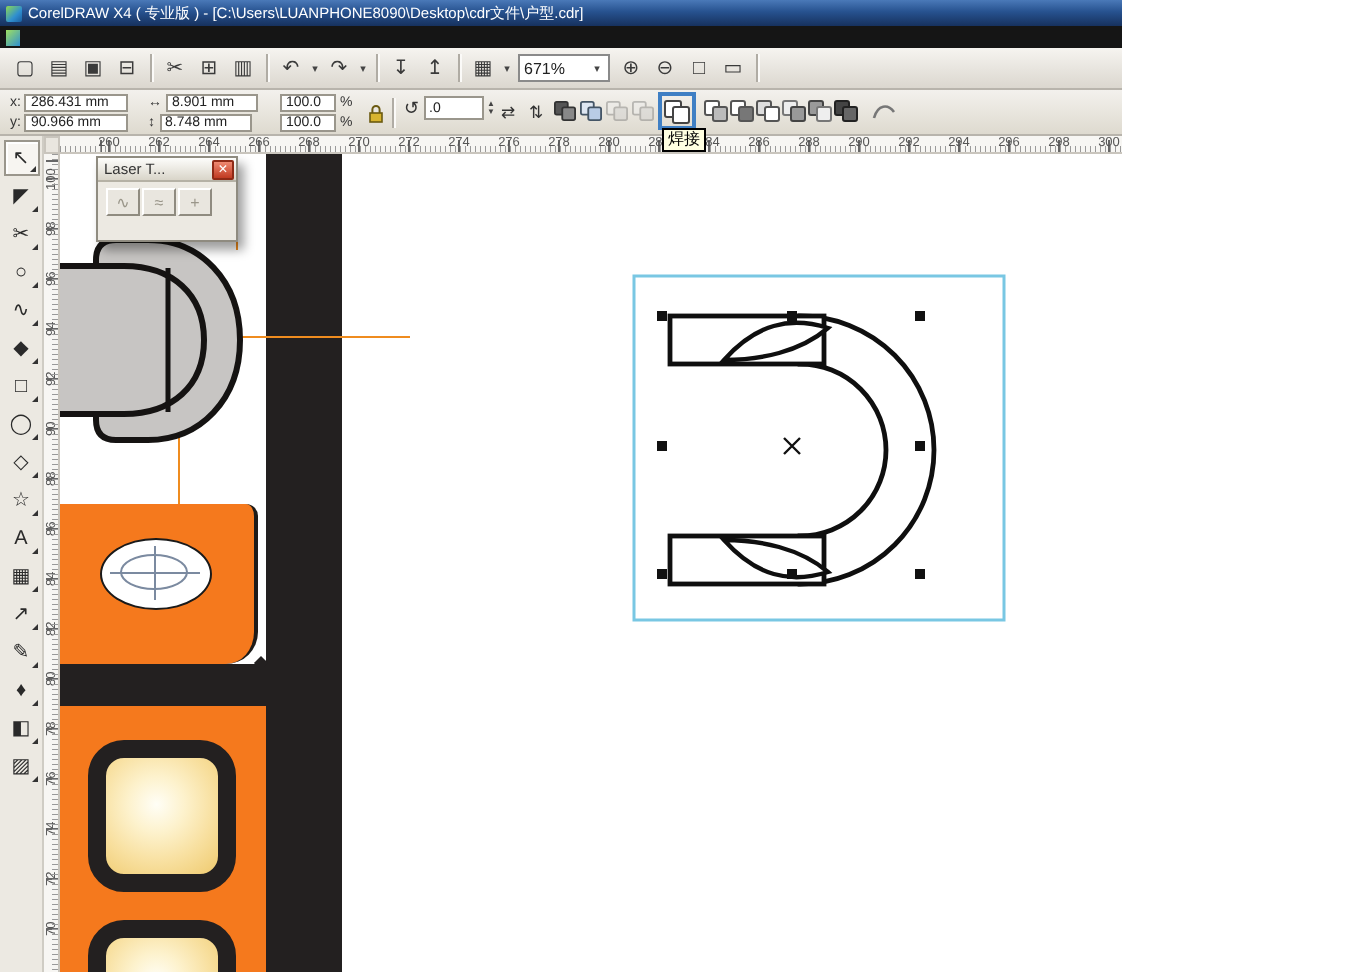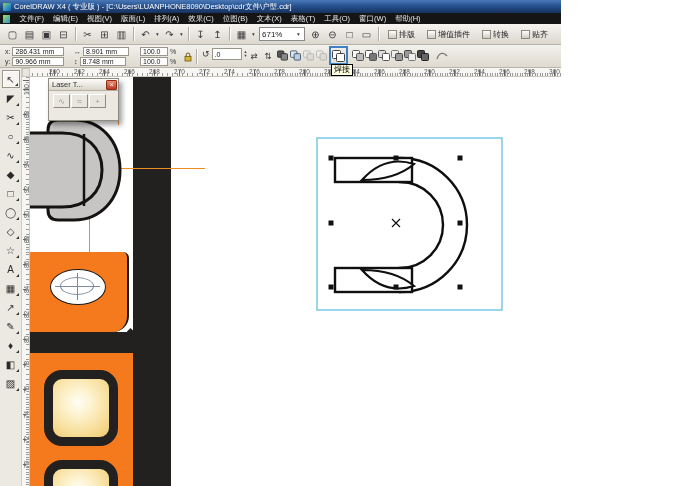--- a/index.html
+++ b/index.html
@@ -112,34 +112,20 @@
 
 <div id="app">
 
   <div class="titlebar">
     <span class="app-icon"></span>
     <span class="title">CorelDRAW X4 ( 专业版 ) - [C:\Users\LUANPHONE8090\Desktop\cdr文件\户型.cdr]</span>
   </div>
 
   <div class="menubar">
     <span class="doc-icon"></span>
-    <span style="display:flex">
-        <span class="menu-item">文件(F)</span>
-        <span class="menu-item">编辑(E)</span>
-        <span class="menu-item">视图(V)</span>
-        <span class="menu-item">版面(L)</span>
-        <span class="menu-item">排列(A)</span>
-        <span class="menu-item">效果(C)</span>
-        <span class="menu-item">位图(B)</span>
-        <span class="menu-item">文本(X)</span>
-        <span class="menu-item">表格(T)</span>
-        <span class="menu-item">工具(O)</span>
-        <span class="menu-item">窗口(W)</span>
-        <span class="menu-item">帮助(H)</span>
-      </span>
   </div>
 
   <div class="toolbar">
     <span class="tbtn">
         <i>▢</i>
       </span>
     <span class="tbtn">
         <i>▤</i>
       </span>
     <span class="tbtn">
@@ -189,38 +175,20 @@
     <span class="tbtn">
         <i>⊖</i>
       </span>
     <span class="tbtn">
         <i>□</i>
       </span>
     <span class="tbtn">
         <i>▭</i>
       </span>
     <span class="tsep"></span>
-    <span style="display:flex">
-        <span class="txtbtn">
-        <i class="mini"></i>
-        <span>排版</span>
-      </span>
-        <span class="txtbtn">
-        <i class="mini"></i>
-        <span>增值插件</span>
-      </span>
-        <span class="txtbtn">
-        <i class="mini"></i>
-        <span>转换</span>
-      </span>
-        <span class="txtbtn">
-        <i class="mini"></i>
-        <span>贴齐</span>
-      </span>
-      </span>
   </div>
 
   <div class="propbar">
     <div class="pbgroup" style="left:5px;top:2px;">
       <div class="pbrow">
           <span>x:</span>
         <span class="fld w52">286.431 mm</span>
         </div>
       <div class="pbrow">
           <span>y:</span>

